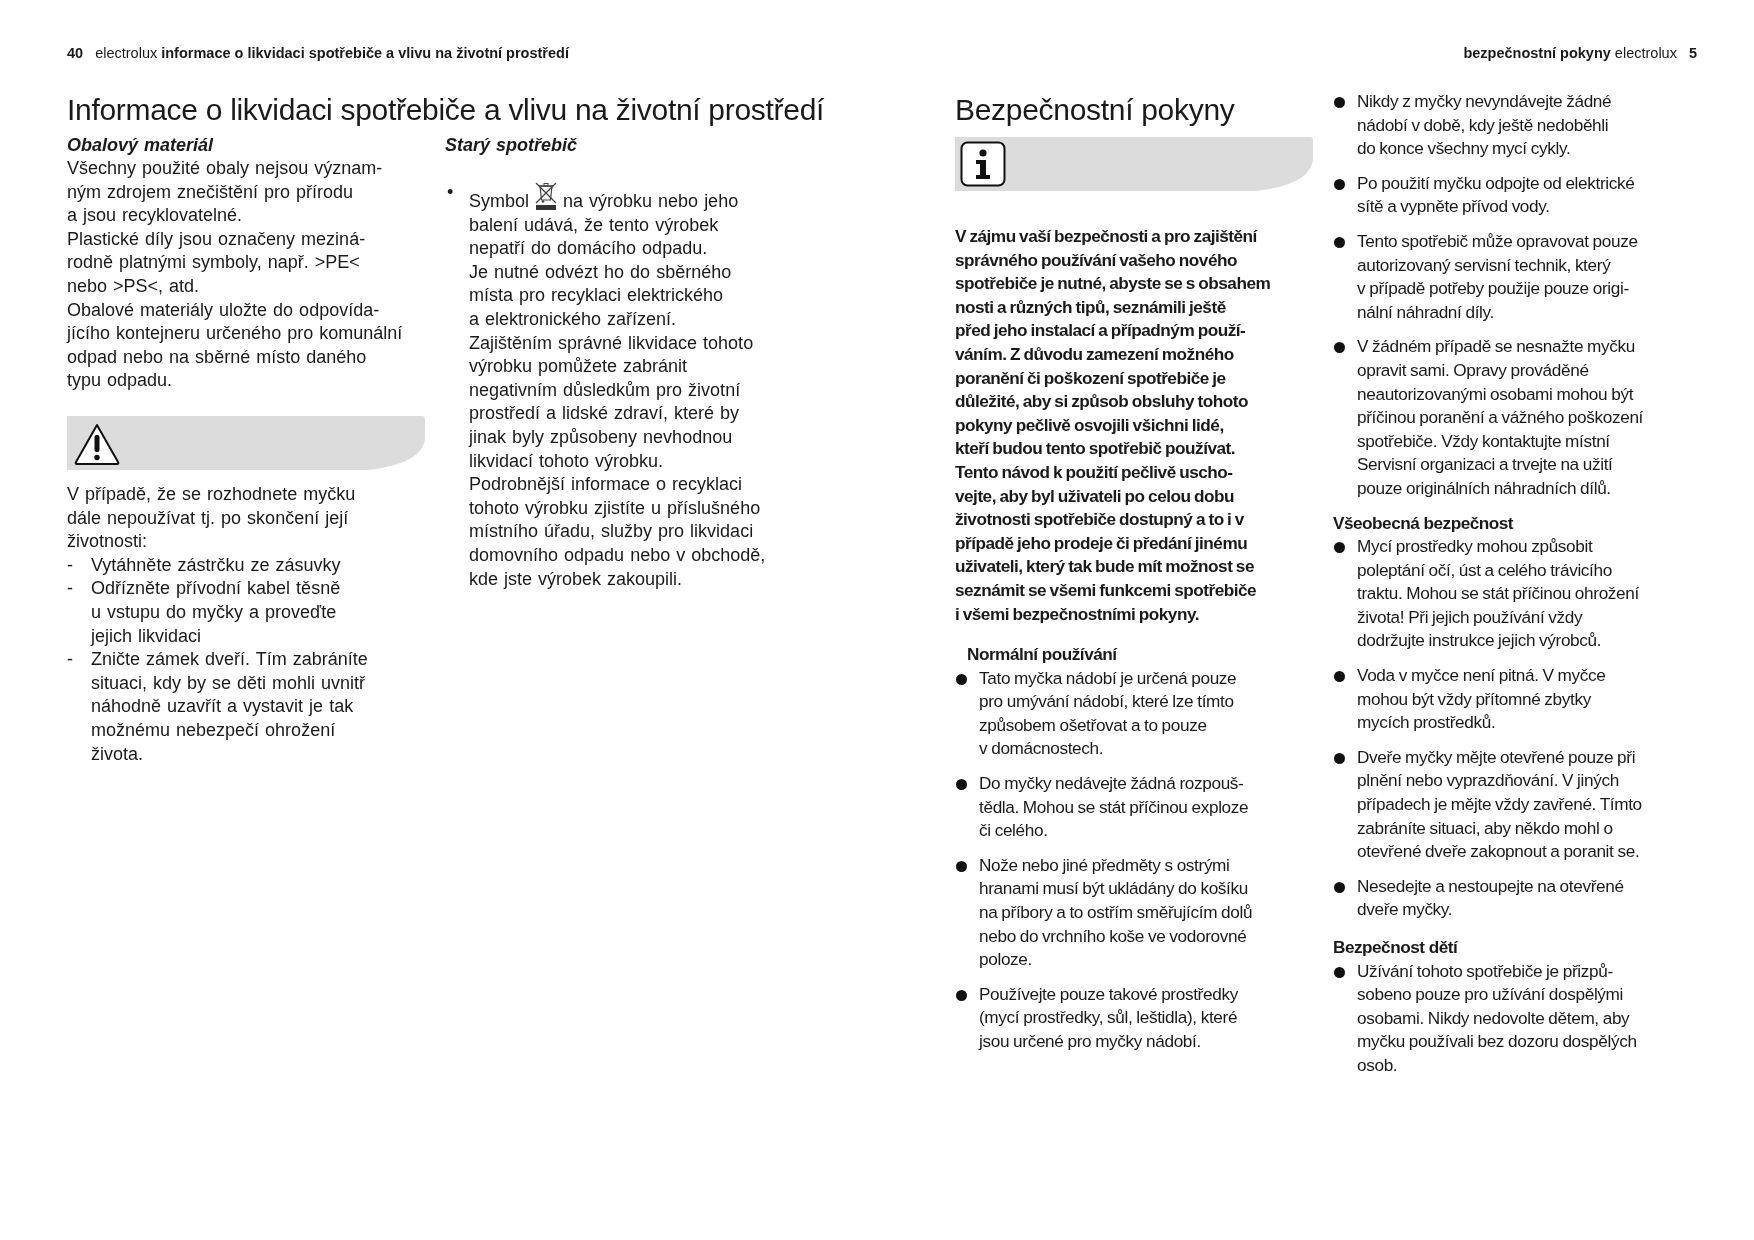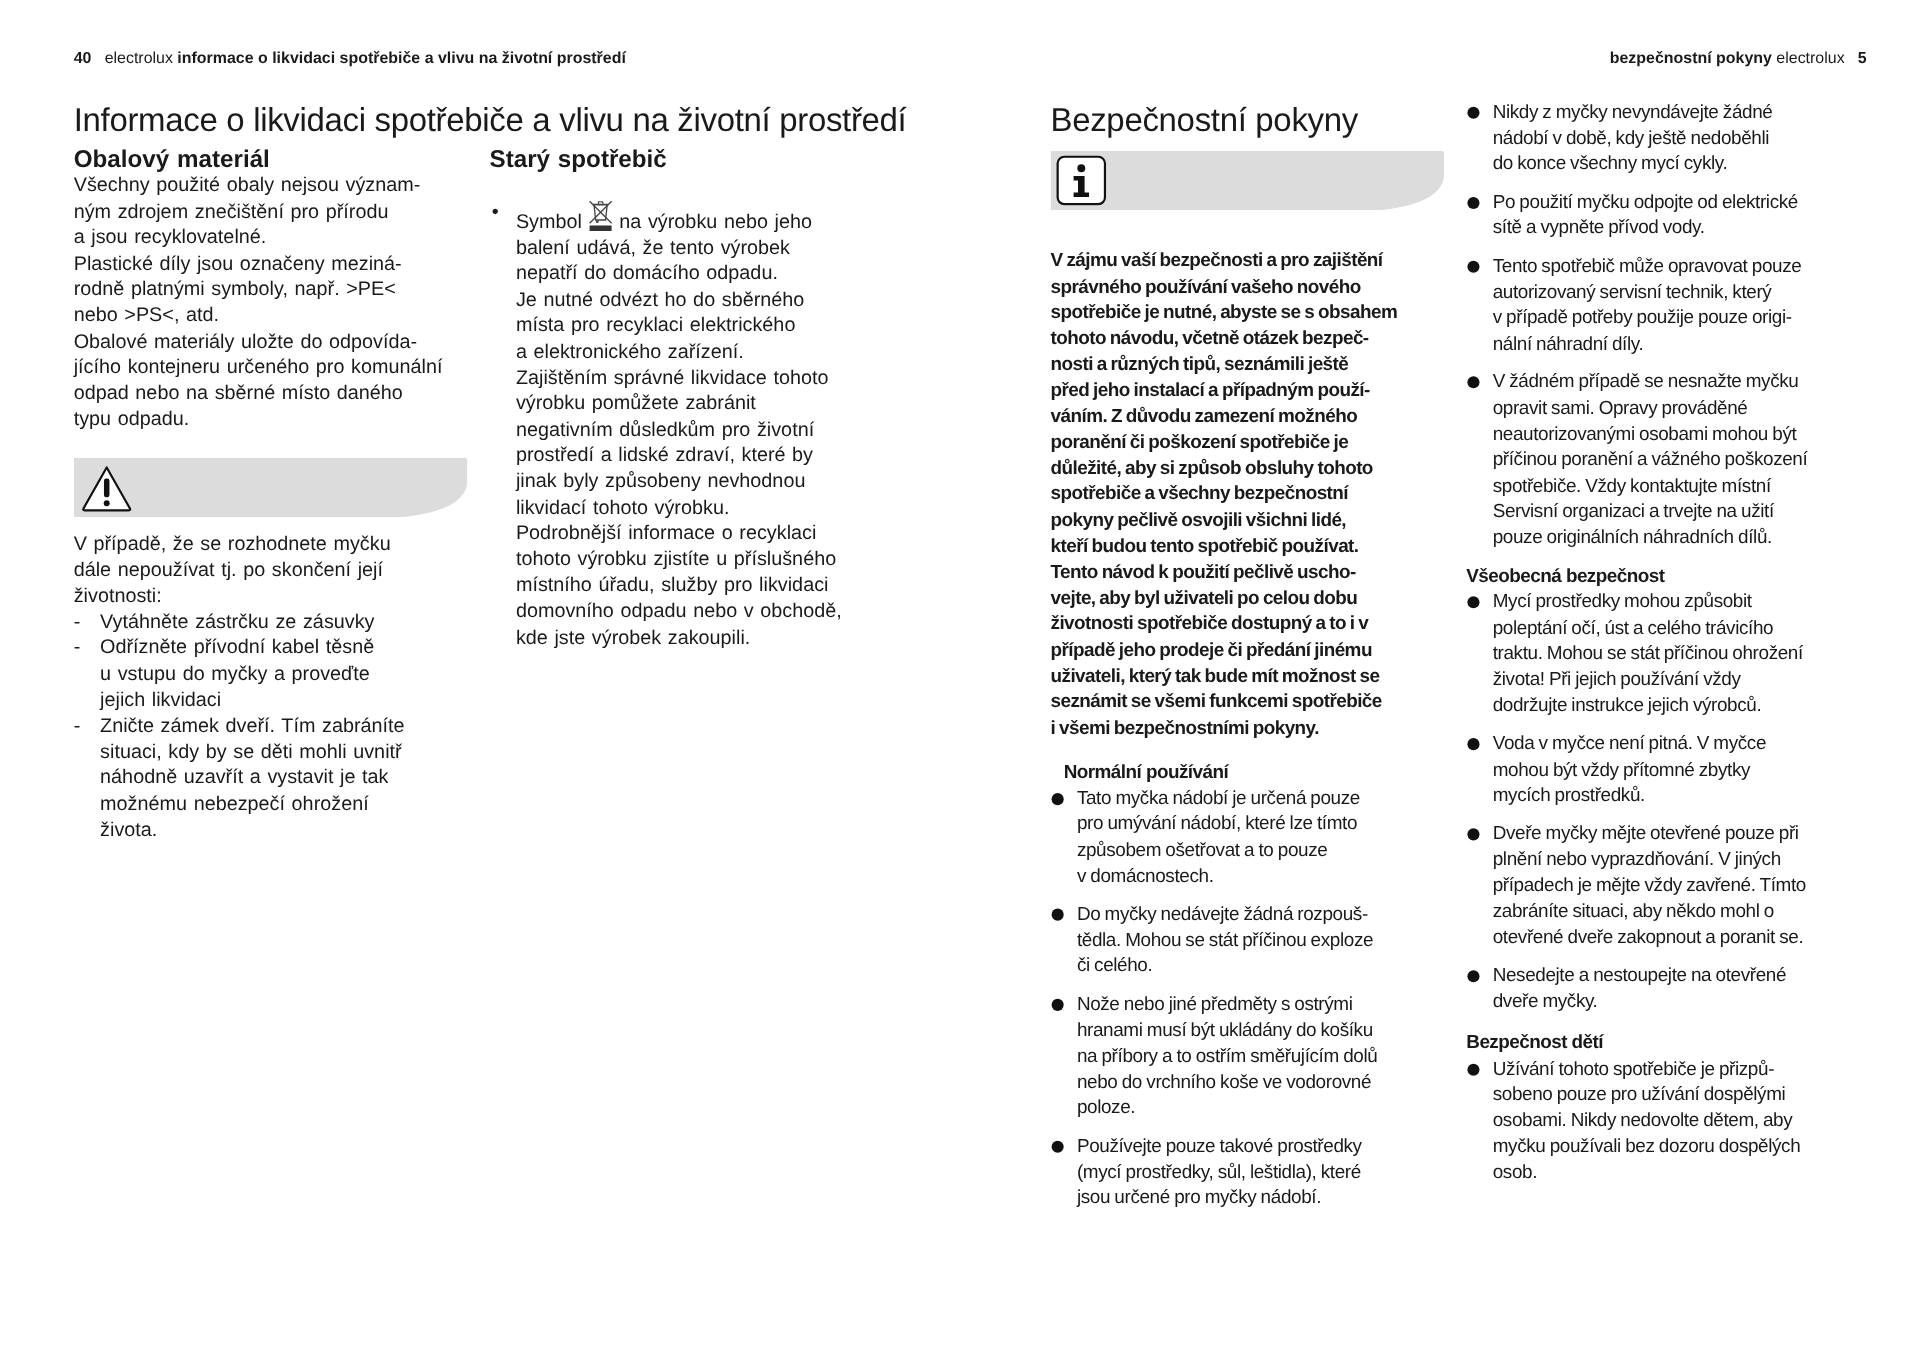--- a/index.html
+++ b/index.html
@@ -7,21 +7,21 @@
     width: 1754px; height: 1240px; background: #ffffff; position: relative;
     font-family: "Liberation Sans", sans-serif; color: #1a1a1a; overflow: hidden;
   }
   .abs { position: absolute; }
   .hdr { top: 44px; font-size: 14.5px; line-height: 18px; white-space: nowrap; }
   .hdr b { font-weight: bold; margin-top: 40px; }
   .hdr-left { left: 67px; }
   .hdr-right { right: 57px; text-align: right; }
   .hdr .gap { display: inline-block; width: 12px; }
   .title { font-size: 30px; line-height: 36px; font-weight: normal; letter-spacing: -0.3px; white-space: nowrap; }
-  .sub { font-size: 22px; font-weight: bold; line-height: 24px; margin: 0; }
+  .sub { font-size: 18px; font-weight: bold; line-height: 24px; margin: 0; font-style: italic; }
   .body-l { font-size: 18px; line-height: 23.6px; word-spacing: 1px; }
   .dash-list { list-style: none; margin: 0; padding: 0; }
   .dash-list li { position: relative; padding-left: 24px; }
   .dash-list li .mark { position: absolute; left: 0; top: 0; }
   .banner {
     background: #dcdcdc; border-top-right-radius: 0 0; position: absolute; height: 54px;
     clip-path: path('M0,0 L355,0 Q358,0 358,4 L358,22 Q356,48 300,54 L0,54 Z');
   }
   .banner-r { clip-path: path('M0,0 L355,0 Q358,0 358,4 L358,22 Q356,48 300,54 L0,54 Z'); }
   .body-r { font-size: 17.2px; line-height: 23.6px; letter-spacing: -0.35px; word-spacing: -0.5px; }
@@ -143,27 +143,25 @@
     <circle cx="23" cy="12" r="3.6" fill="#111"></circle>
     <path d="M16 19 L26 19 L26 34 L30 34 L30 38 L16 38 L16 34 L20 34 L20 23 L16 23 Z" fill="#111"></path>
   </svg>
 </div>
 
 <div class="abs" style="left:955px; top:213px; width:370px;">
   <div class="intro" id="intro-lines">
       <span class="line">V zájmu vaší bezpečnosti a pro zajištění</span>
       <span class="line">správného používání vašeho nového</span>
       <span class="line">spotřebiče je nutné, abyste se s obsahem</span>
-      <span class="line">tohoto návodu, včetně otázek bezpeč-</span>
       <span class="line">nosti a různých tipů,  seznámili ještě</span>
       <span class="line">před jeho instalací a případným použí-</span>
       <span class="line">váním. Z důvodu zamezení možného</span>
       <span class="line">poranění či poškození spotřebiče je</span>
       <span class="line">důležité, aby si způsob obsluhy tohoto</span>
-      <span class="line">spotřebiče a všechny bezpečnostní</span>
       <span class="line">pokyny pečlivě osvojili všichni lidé,</span>
       <span class="line">kteří budou tento spotřebič používat.</span>
       <span class="line">Tento návod k použití pečlivě uscho-</span>
       <span class="line">vejte, aby byl uživateli po celou dobu</span>
       <span class="line">životnosti spotřebiče dostupný a to i v</span>
       <span class="line">případě jeho prodeje či předání jinému</span>
       <span class="line">uživateli, který tak bude mít možnost se</span>
       <span class="line">seznámit se všemi funkcemi spotřebiče</span>
       <span class="line">i všemi bezpečnostními pokyny.</span>
     </div>

